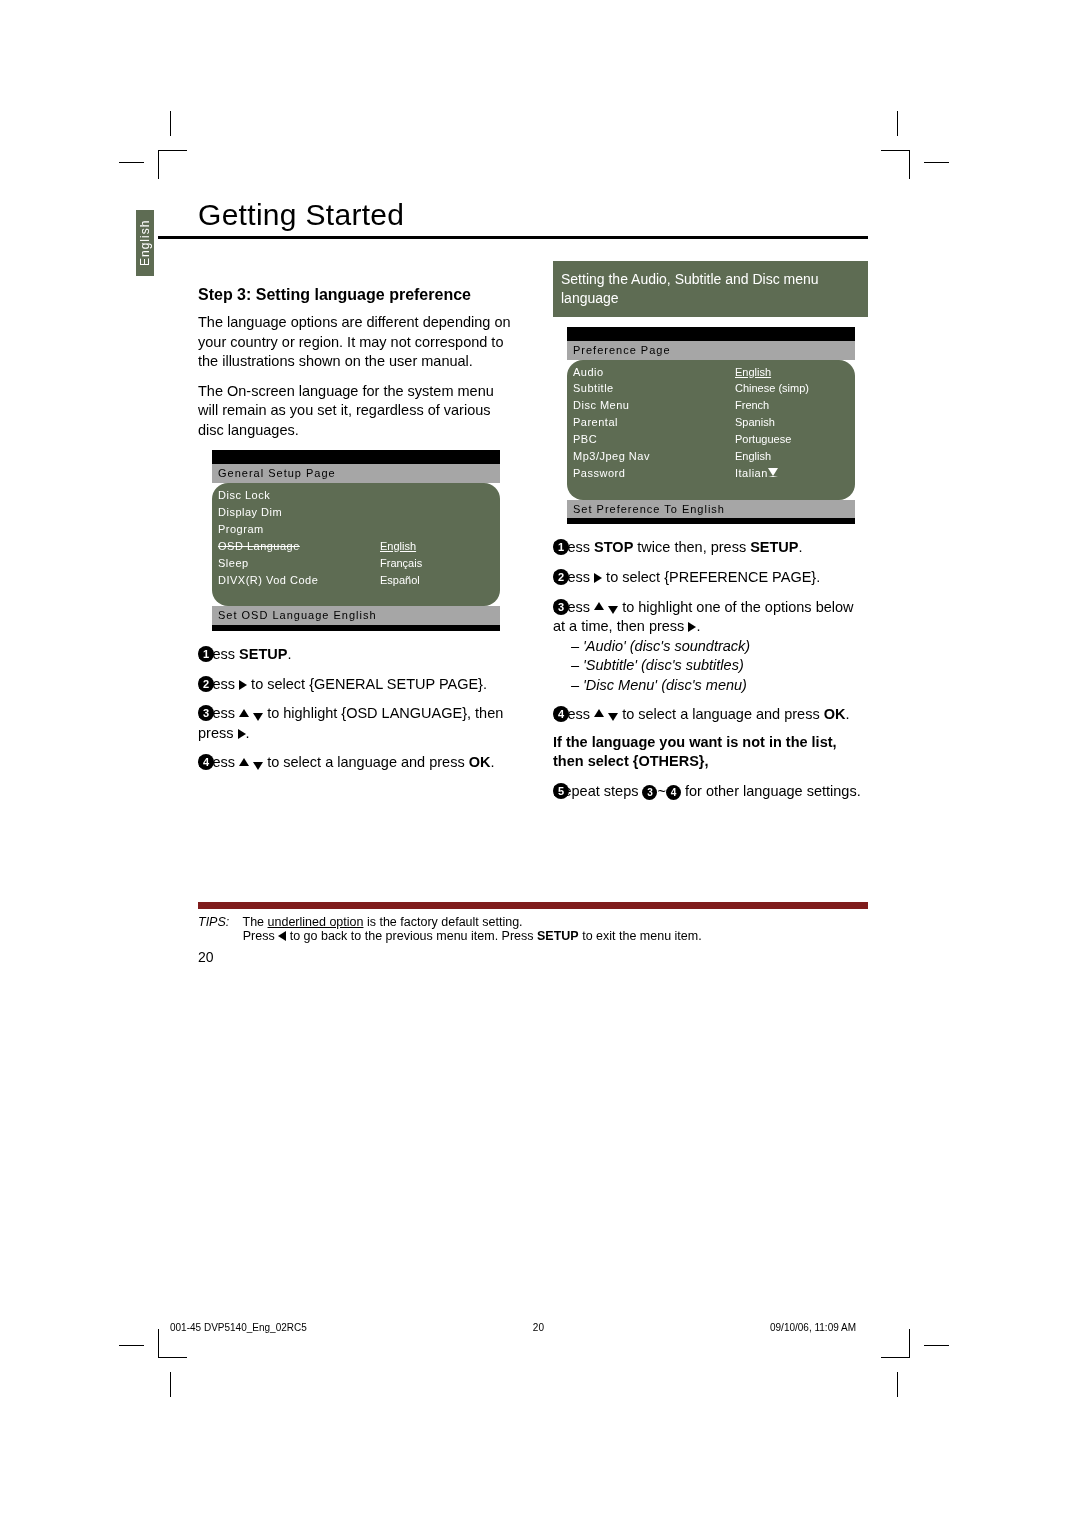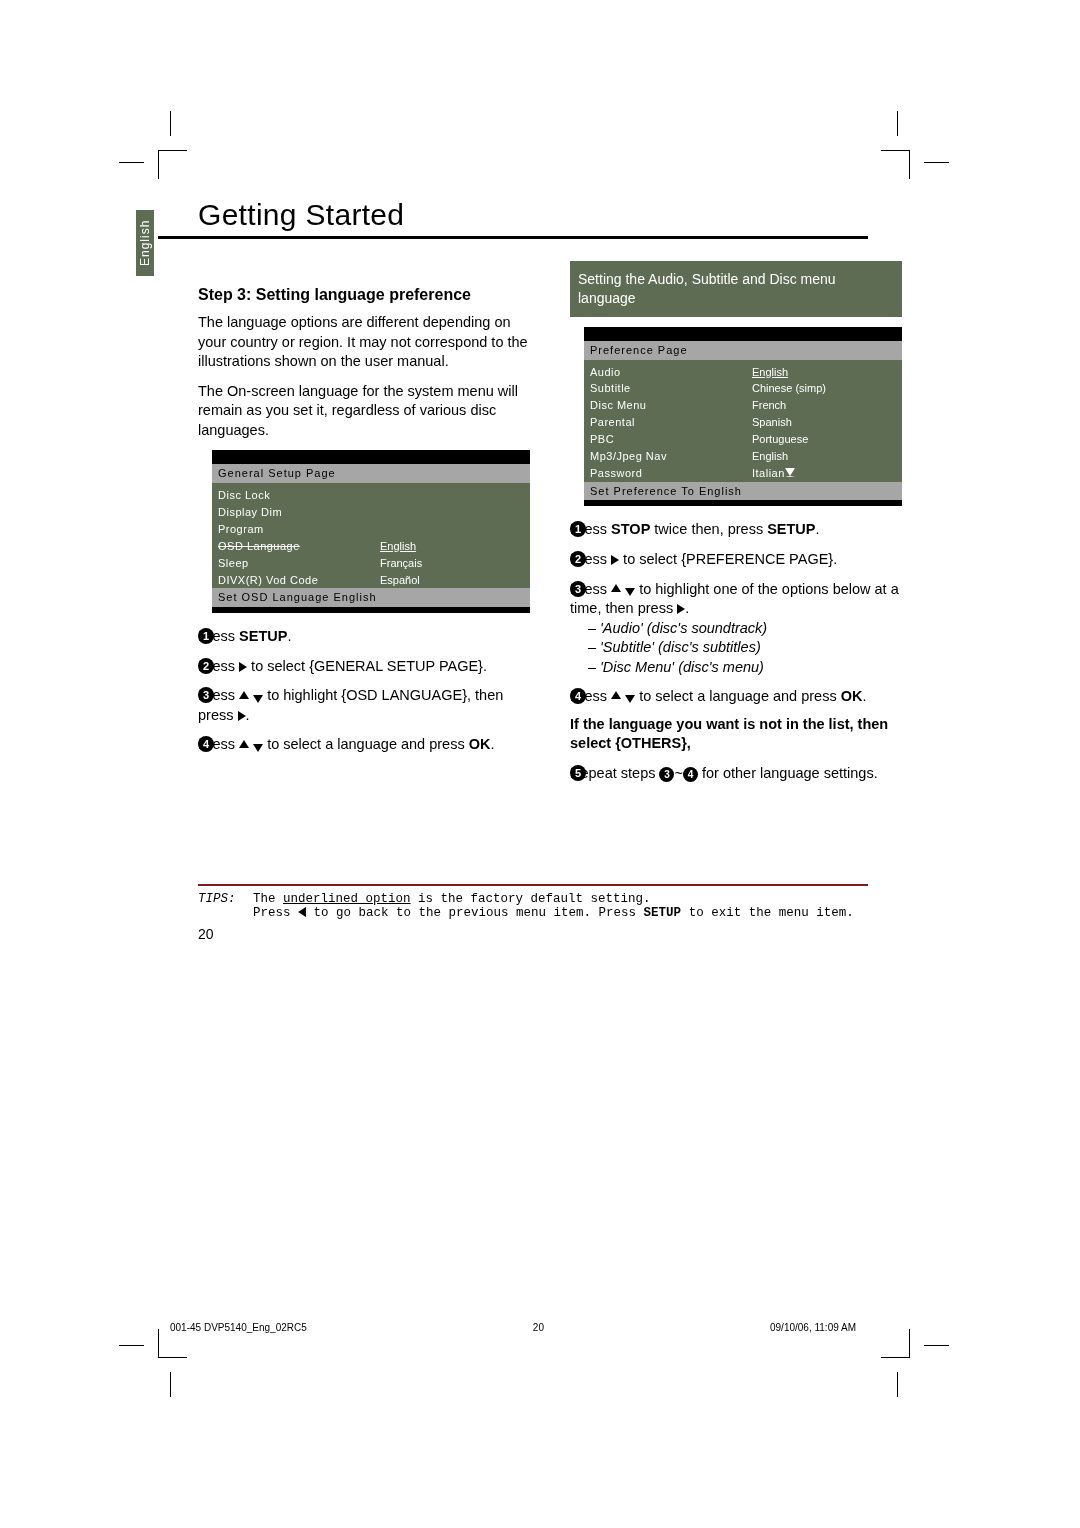--- a/index.html
+++ b/index.html
@@ -68,30 +68,31 @@
   }
   p { margin: 0 0 10px 0; }
   .subhead {
     background: #5e6c53;
     color: #fff;
     font-size: 14px;
     padding: 9px 8px;
     margin: 12px 0 10px 0;
   }
   .osd {
-    width: 318px;
+    width: 288px;
     margin: 10px 0 14px 14px;
   }
   .osd-top { background: #000; height: 14px; }
   .osd-head { background: #a6a6a6; color: #000; font-size: 11px; padding: 2px 6px; letter-spacing: 1px; }
   .osd-body {
     background: #5e6c53;
     color: #fff;
     font-size: 11px;
-    padding: 4px 6px 0 6px;
+    padding: 4px 6px 18px 6px;
+    border-radius: 16px;
   }
   .osd-row { display: flex; justify-content: flex-start; gap: 42px; padding: 1px 0; }
   .osd-row span:first-child { min-width: 120px; letter-spacing: 0.5px; }
   .osd-row-strike span:first-child { text-decoration: line-through; }
   .osd-row .underline { text-decoration: underline; }
   .osd-foot { background: #a6a6a6; color: #000; font-size: 11px; padding: 2px 6px; letter-spacing: 1px; }
   .osd-bottom { background: #000; height: 6px; }
   ol.steps { list-style: none; padding: 0; margin: 0; counter-reset: step; }
   ol.steps > li {
     counter-increment: step;
@@ -129,24 +130,23 @@
     vertical-align: middle;
   }
   .tri-r { border-left: 8px solid #000; border-top: 5px solid transparent; border-bottom: 5px solid transparent; }
   .tri-d { border-top: 8px solid #000; border-left: 5px solid transparent; border-right: 5px solid transparent; position: relative; top: 2px; }
   .tri-u { border-bottom: 8px solid #000; border-left: 5px solid transparent; border-right: 5px solid transparent; position: relative; top: -2px; }
   .tri-l { border-right: 8px solid #000; border-top: 5px solid transparent; border-bottom: 5px solid transparent; }
   .indent { margin-left: 18px; font-style: italic; }
   .tips {
     margin-top: 90px;
     margin-left: 40px;
-    border-top: 2px solid #7f1d1d;
+    border-top: 7px solid #7f1d1d;
     padding-top: 6px;
     font-size: 12.5px;
-    font-family: Liberation Mono, monospace;
   }
   .tips .label { font-style: italic; font-weight: 400; margin-right: 10px; }
   .u { text-decoration: underline; }
   .pagenum { margin: 6px 0 0 40px; font-size: 14px; }
   .footer {
     position: absolute;
     left: 158px;
     bottom: 195px;
     width: 710px;
     font-size: 10px;

